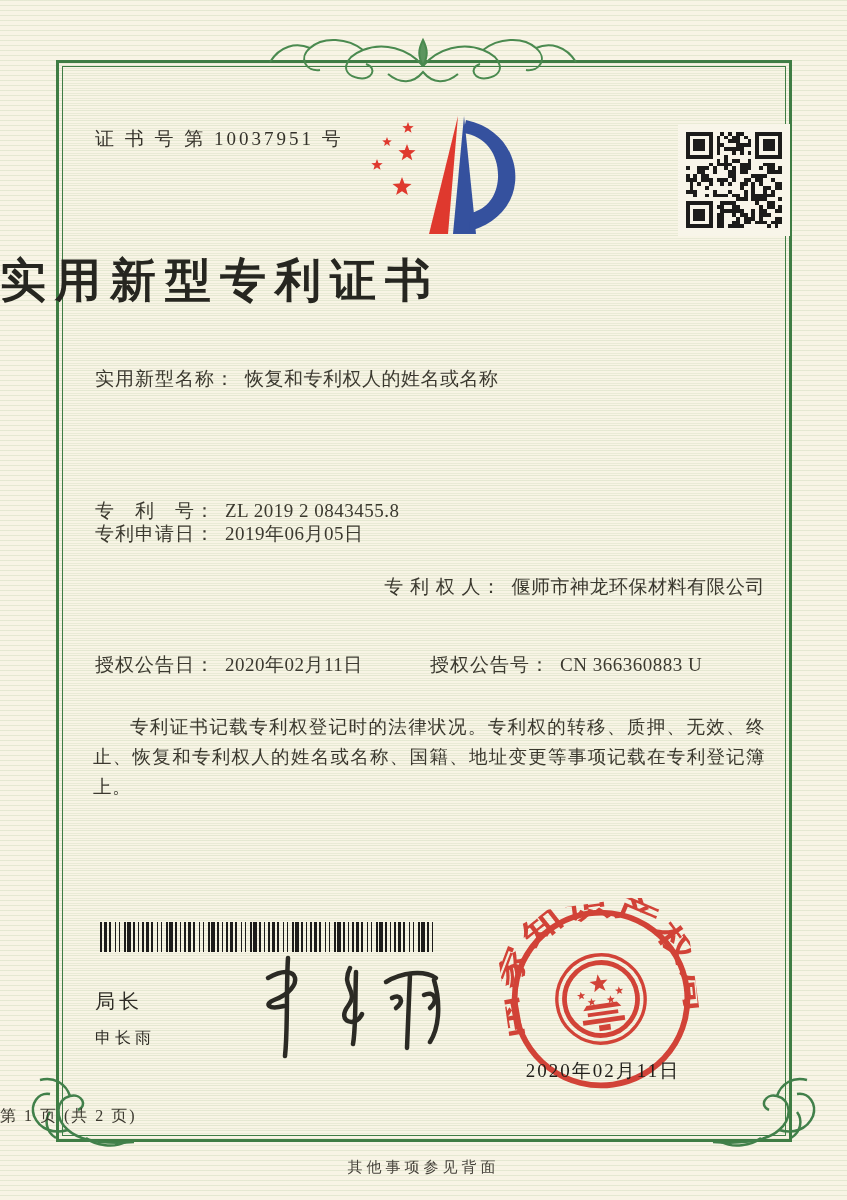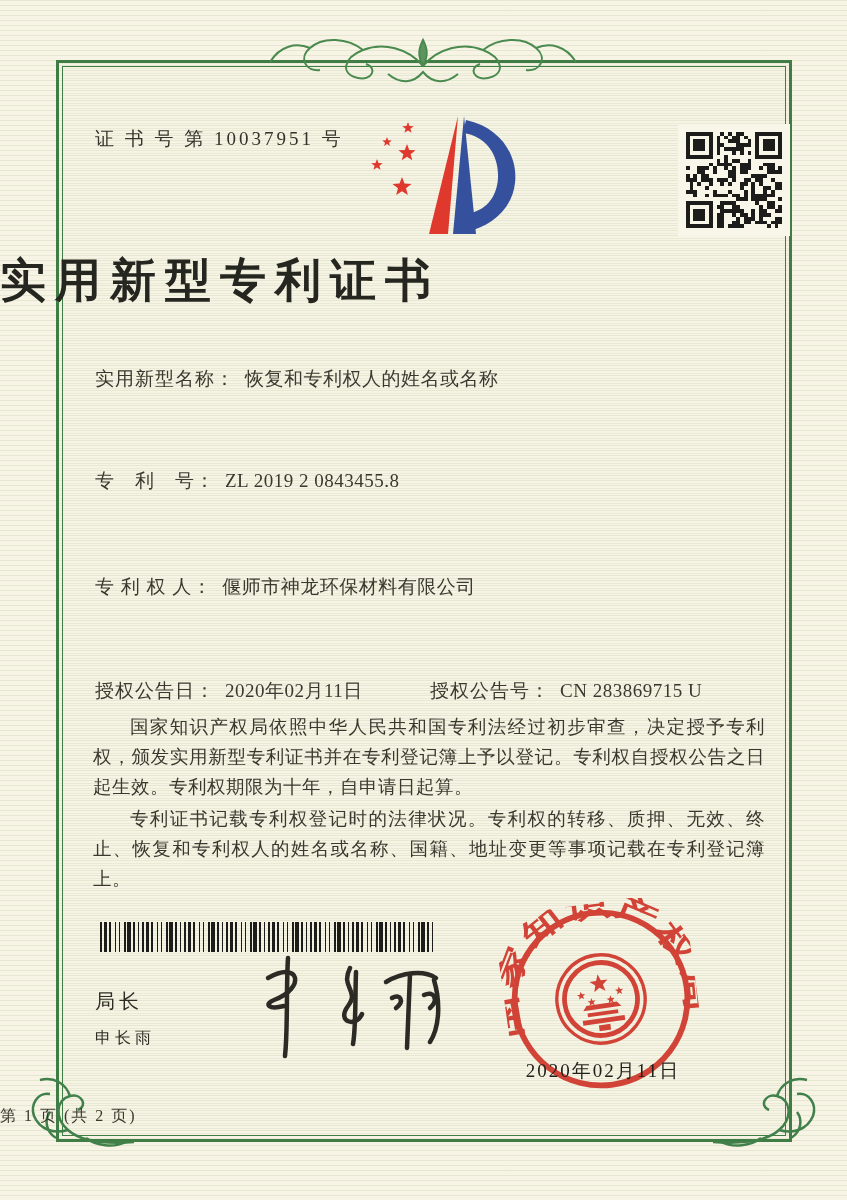--- a/index.html
+++ b/index.html
@@ -349,35 +349,37 @@
         <rect x="3" y="21" width="5" height="5" fill="#f8f5e9"></rect>
         <rect x="4" y="22" width="3" height="3" fill="#1c1c1a"></rect>
       </g>
   </svg>
 
   <div class="title">实用新型专利证书</div>
 
   <div class="field-row" style="top:366px;">
     <span class="lbl">实用新型名称：</span><span class="val">恢复和专利权人的姓名或名称</span>
   </div>
-  <div class="field-row" style="top:468px;">
+  <div class="field-row" style="top:498px;">
     <span class="lbl">专　利　号：</span><span class="val">ZL 2019 2 0843455.8</span>
   </div>
-  <div class="field-row" style="top:574px;">
+  <div class="field-row" style="top:521px;">
+    <span class="lbl">专利申请日：</span><span class="val">2019年06月05日</span>
+  </div>
+  <div class="field-row" style="top:574px;text-align:right;">
     <span class="lbl">专 利 权 人：</span><span class="val">偃师市神龙环保材料有限公司</span>
   </div>
-  <div class="field-row" style="top:678px;">
+  <div class="field-row" style="top:652px;">
     <span class="lbl">授权公告日：</span><span class="val">2020年02月11日</span>
     <span class="pair2">
-      <span class="lbl">授权公告号：</span><span class="val">CN 283869715 U</span>
+      <span class="lbl">授权公告号：</span><span class="val">CN 366360883 U</span>
     </span>
   </div>
 
   <div class="body-text">
-    <p>国家知识产权局依照中华人民共和国专利法经过初步审查，决定授予专利权，颁发实用新型专利证书并在专利登记簿上予以登记。专利权自授权公告之日起生效。专利权期限为十年，自申请日起算。</p>
     <p>专利证书记载专利权登记时的法律状况。专利权的转移、质押、无效、终止、恢复和专利权人的姓名或名称、国籍、地址变更等事项记载在专利登记簿上。</p>
   </div>
 
   <svg class="barcode" viewBox="0 0 335 30" preserveAspectRatio="none">
     <g class="bars" fill="#1c1c1a">
         <rect x="0" y="0" width="2" height="30"></rect>
         <rect x="4" y="0" width="3" height="30"></rect>
         <rect x="9" y="0" width="2" height="30"></rect>
         <rect x="15" y="0" width="1" height="30"></rect>
         <rect x="19" y="0" width="1" height="30"></rect>
@@ -484,14 +486,15 @@
       <polygon points="20.00,-10.50 21.11,-7.53 24.28,-7.39 21.80,-5.42 22.65,-2.36 20.00,-4.11 17.35,-2.36 18.20,-5.42 15.72,-7.39 18.89,-7.53"></polygon>
       <path d="M-20,10 h40 l-4,-5 h-32 Z"></path>
       <rect x="-16" y="13" width="32" height="4"></rect>
       <rect x="-22" y="20" width="44" height="5"></rect>
       <rect x="-6" y="27" width="12" height="6"></rect>
     </g>
   </svg>
   <div class="seal-date">2020年02月11日</div>
 
   <div class="page-num">第 1 页 (共 2 页)</div>
+  <div class="footer-note">其他事项参见背面</div>
 
 </div>
 
 </body></html>

